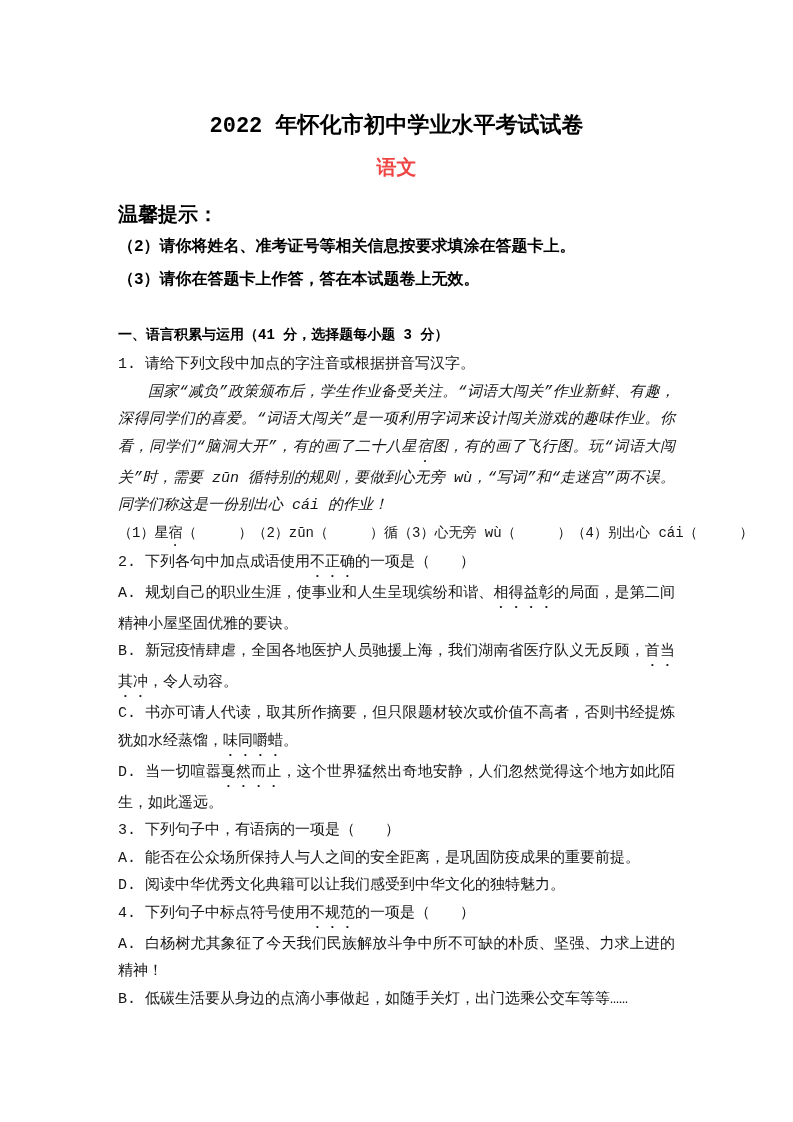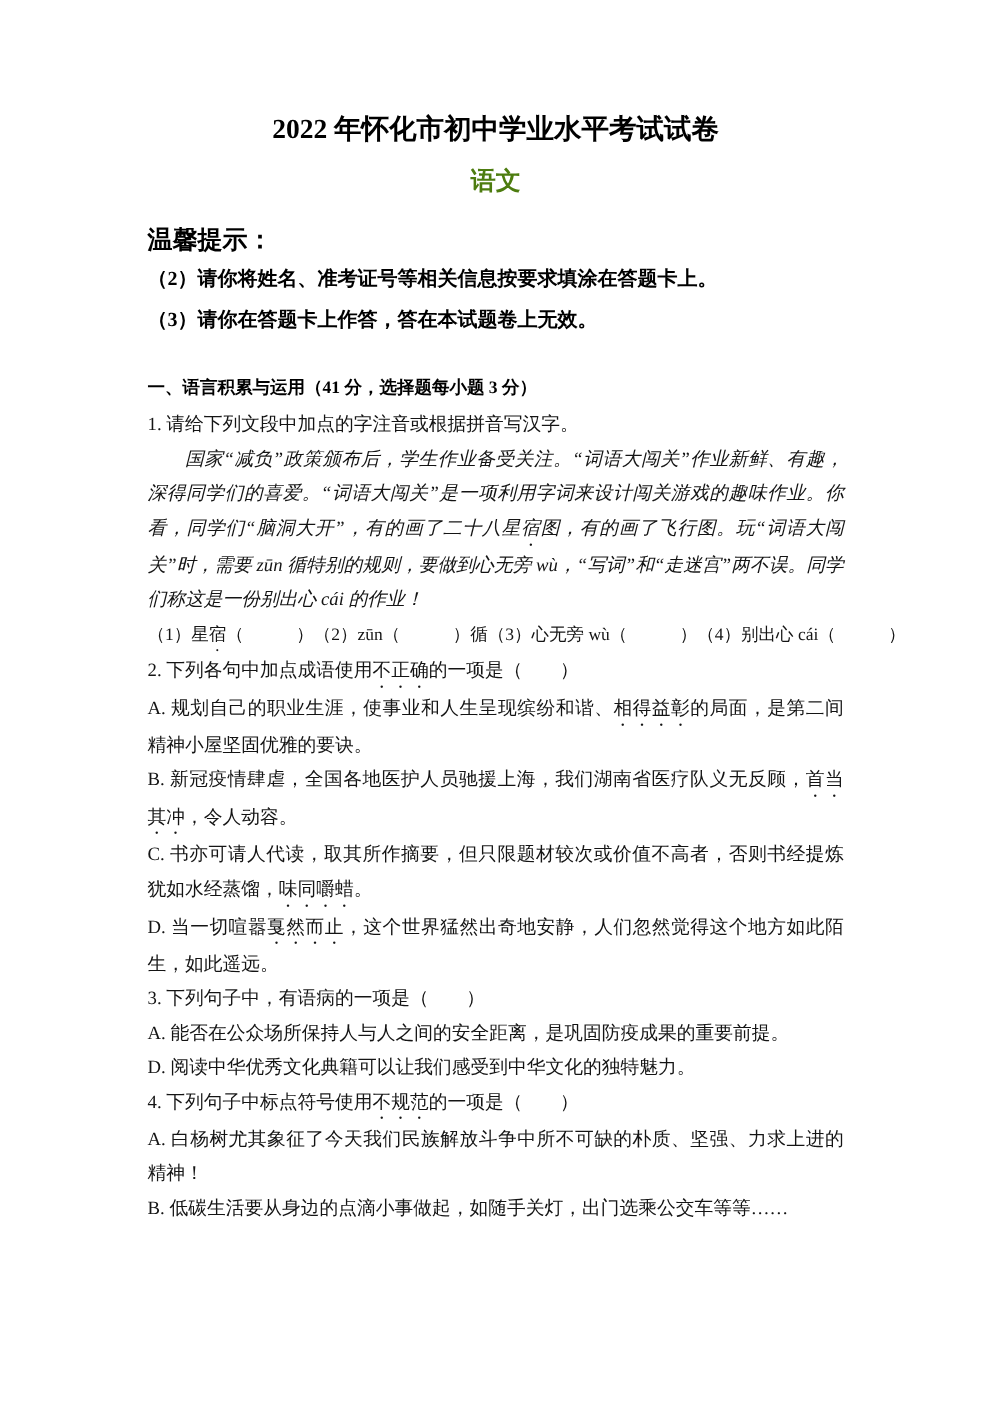--- a/index.html
+++ b/index.html
@@ -1,30 +1,30 @@
 <!DOCTYPE html>
 <html><head>
 <meta charset="utf-8">
 <style>
   html,body{margin:0;padding:0;background:#ffffff;}
   .page{
     position:relative;
     width:793px;height:1122px;
     background:#ffffff;
     box-sizing:border-box;
-    padding:88px 118px 0 118px;
-    font-family:Liberation Serif, serif;
+    padding:112px 118px 0 118px;
+    font-family:Liberation Mono, monospace;
     color:#141414;
     overflow:hidden;
   }
   .title{
     text-align:center;font-weight:bold;font-size:22px;line-height:30px;margin:0;color:#000;
   }
   .subtitle{
-    text-align:center;font-weight:bold;font-size:20px;line-height:30px;margin:12px 0 0 0;color:#4d7c0f;
+    text-align:center;font-weight:bold;font-size:20px;line-height:30px;margin:12px 0 0 0;color:#ef4444;
   }
   .notice-heading{
     font-weight:bold;font-size:20px;line-height:30px;margin-top:17px;color:#000;
   }
   .notices p{
     font-weight:bold;font-size:16px;line-height:33px;margin:0;color:#000;
     text-align:justify;
   }
   .section-heading{
     font-weight:bold;font-size:14px;line-height:32px;margin-top:22px;color:#000;

